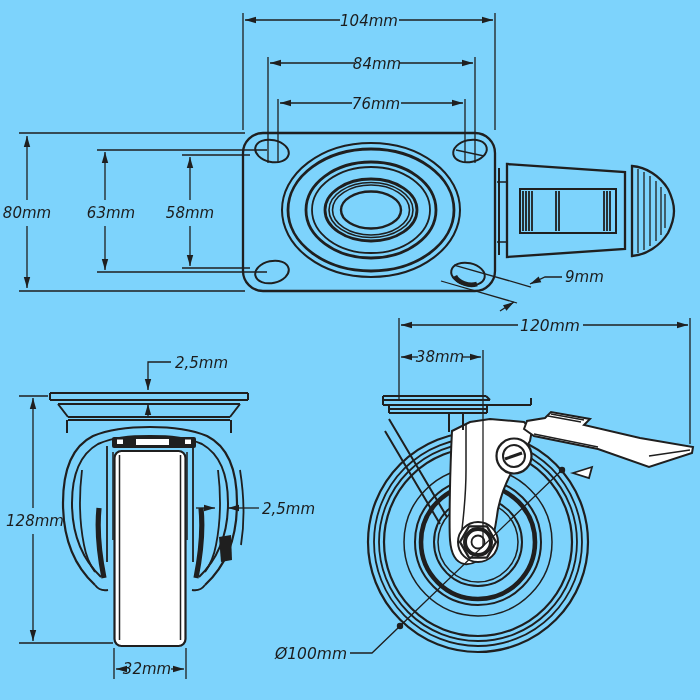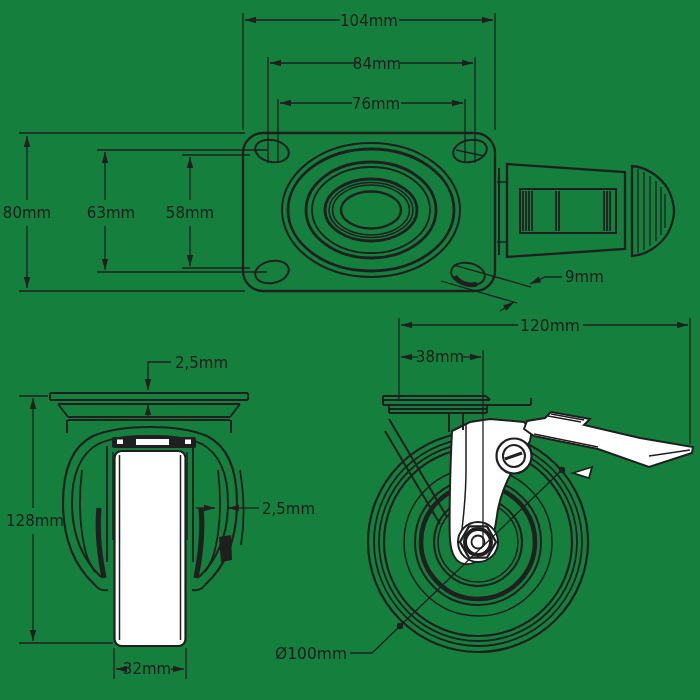--- a/index.html
+++ b/index.html
@@ -1,16 +1,16 @@
 <!DOCTYPE html>
 <html><head>
 <meta charset="utf-8">
 <style>
   html,body{margin:0;padding:0;background:#ffffff;}
-  .stage{width:700px;height:700px;background:#15803d;position:relative;font-family:"DejaVu Sans",sans-serif;}
+  .stage{width:700px;height:700px;background:#7dd3fc;position:relative;font-family:"DejaVu Sans",sans-serif;font-style:italic;}
   svg text{font-family:"DejaVu Sans","Liberation Sans",sans-serif;font-size:15px;fill:#1c1c1c;}
   svg .big{font-size:15.5px;}
   .ln{stroke:#1f1f1f;fill:none;}
   .thin{stroke-width:1.3;}
   .med{stroke-width:2;}
   .bold{stroke-width:2.3;}
   .heavy{stroke-width:4.6;}
   .dim{stroke:#1f1f1f;stroke-width:1.3;fill:none;}
   .wfill{fill:#ffffff;}
   .dark{fill:#1f1f1f;}

